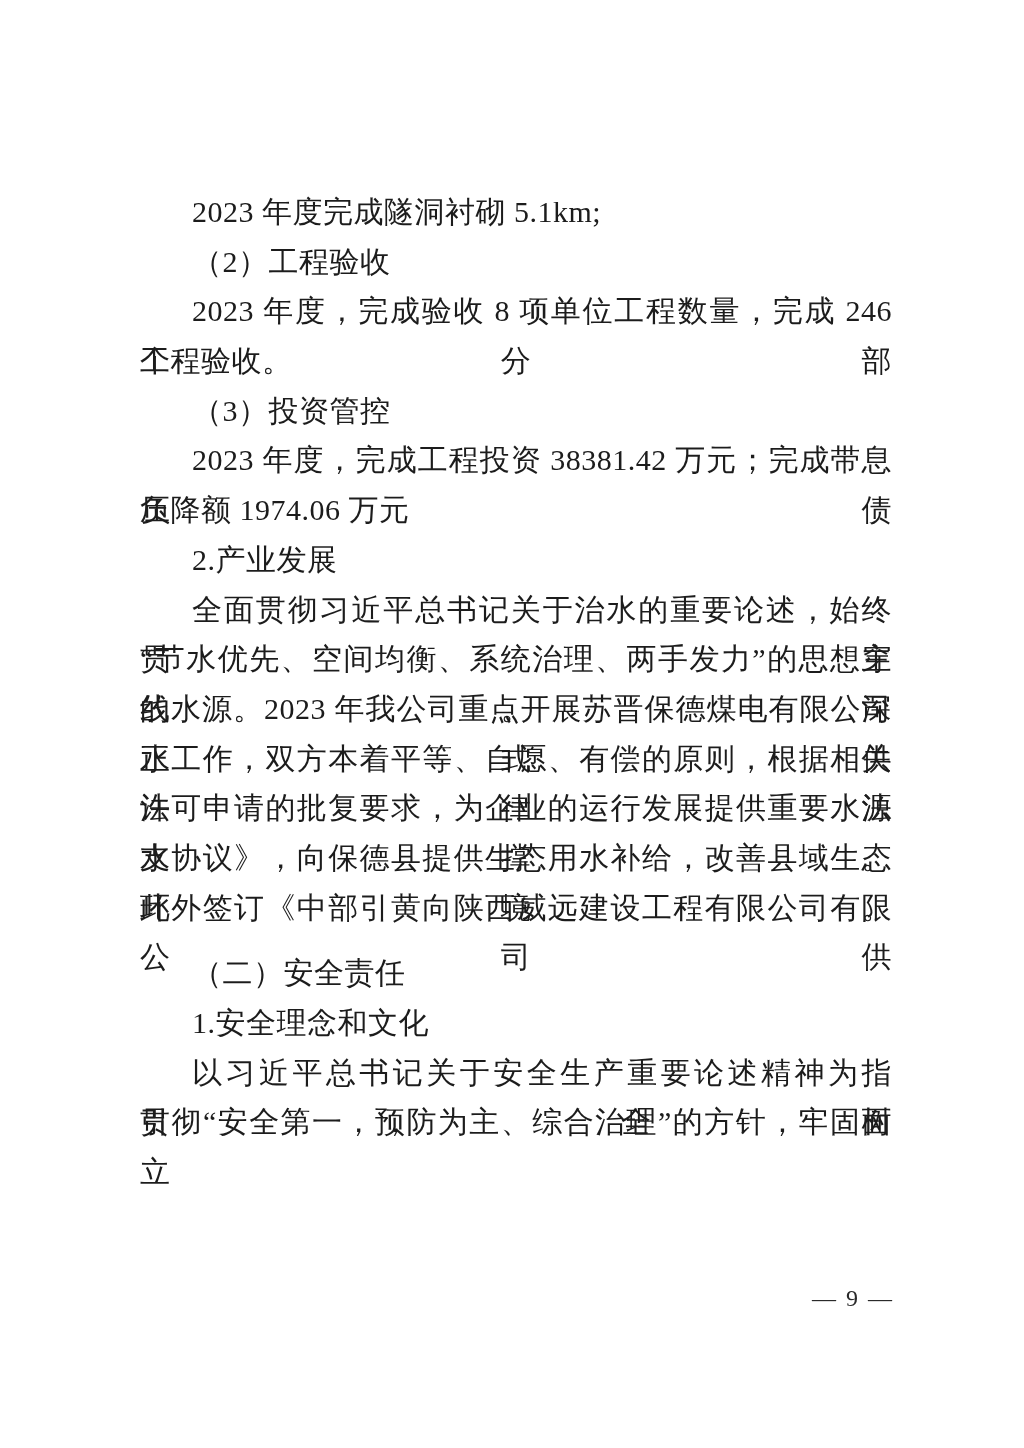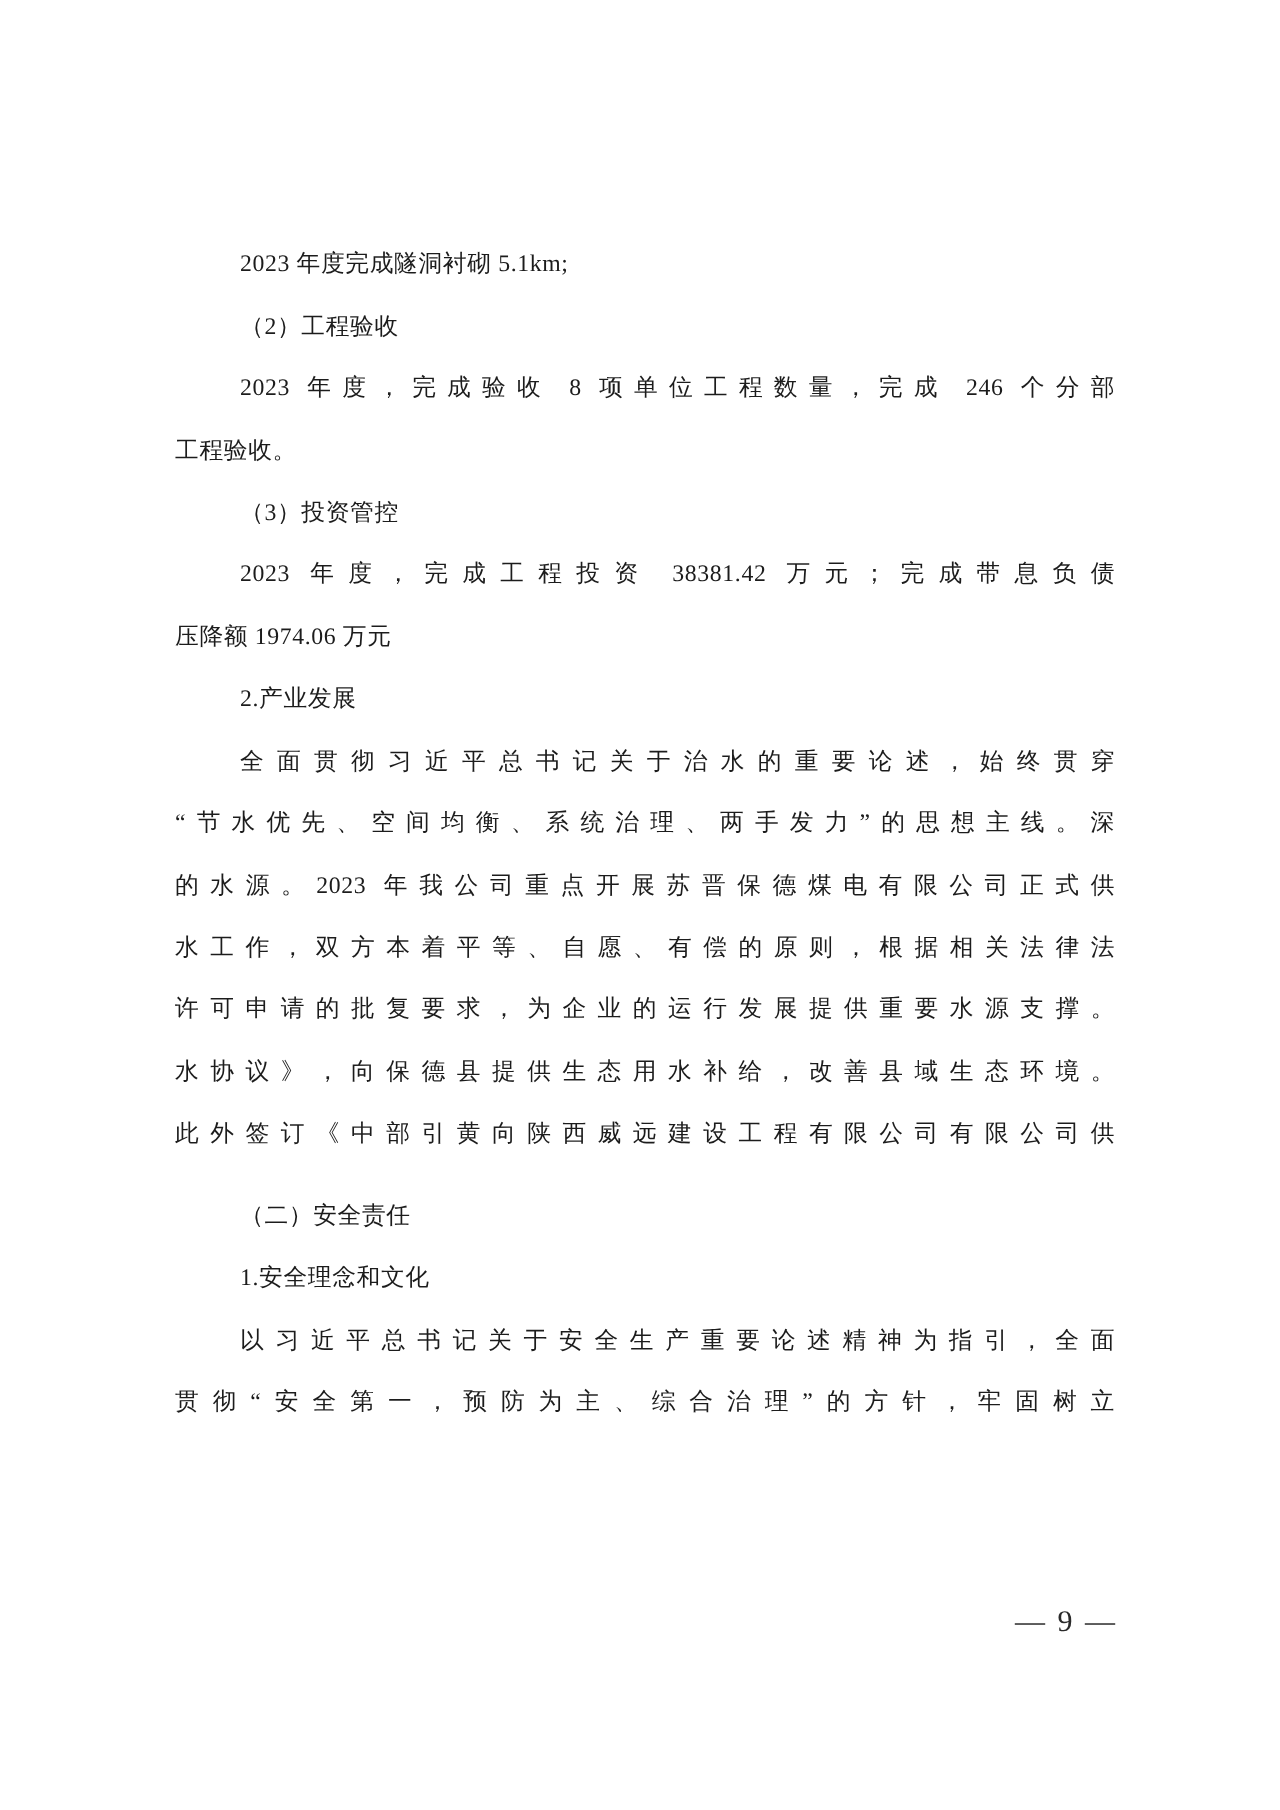--- a/index.html
+++ b/index.html
@@ -16,21 +16,21 @@
     font-family: "Liberation Serif", "DejaVu Serif", serif;
     color: #1c1c1c;
   }
   .content {
     position: absolute;
     top: 187px;
     left: 140px;
     width: 752px;
   }
   .ln {
-    font-size: 19px;
+    font-size: 30px;
     line-height: 49.7px;
     height: 49.7px;
     white-space: nowrap;
     letter-spacing: 0.5px;
   }
   .ind { text-indent: 52px; }
   .full {
     white-space: normal;
     text-align: justify;
     text-align-last: justify;

